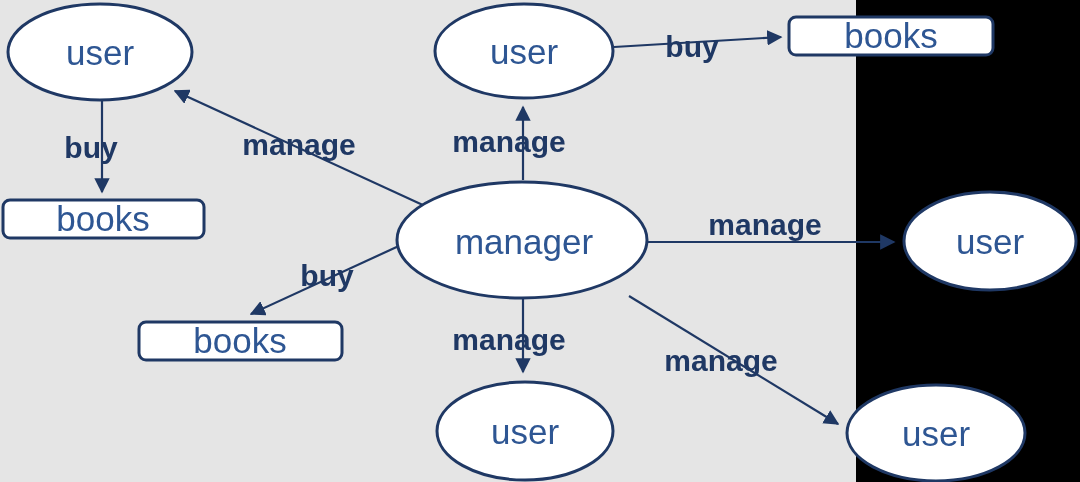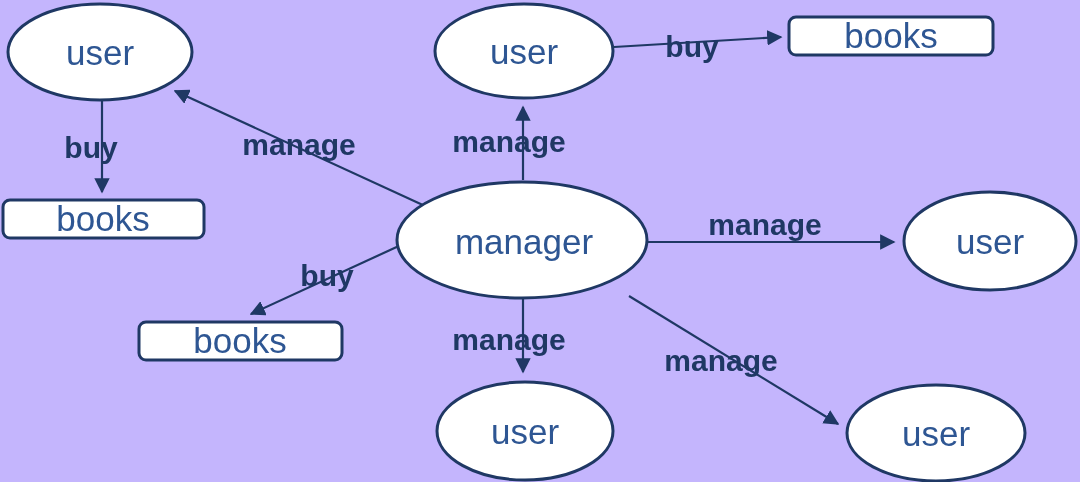--- a/index.html
+++ b/index.html
@@ -6,23 +6,23 @@
     margin: 0;
     padding: 0;
     background: #000000;
     width: 1080px;
     height: 482px;
     overflow: hidden;
     font-family: "Liberation Sans", sans-serif;
   }
   .stage {
     position: relative;
-    width: 1080px;
+    width: 856px;
     height: 482px;
-    background: #c4b5fd;
+    background: #e5e5e5;
   }
   svg { display: block; }
 
   .shape {
     fill: #ffffff;
     stroke: #1f3864;
     stroke-width: 3;
   }
   .edge {
     stroke: #1f3864;

